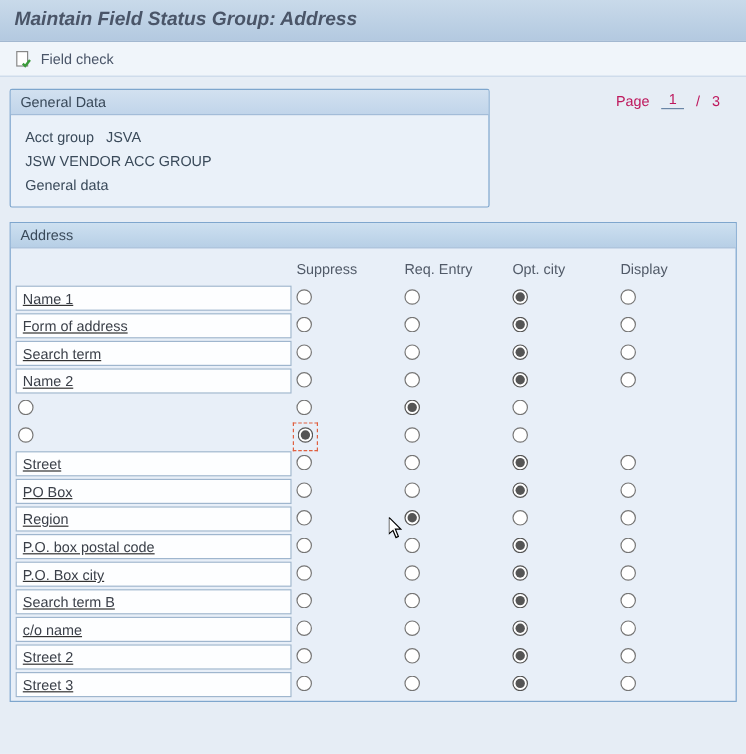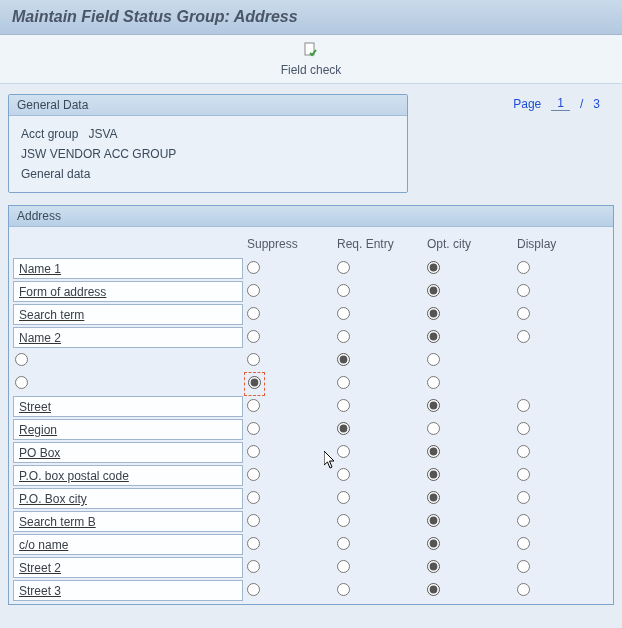--- a/index.html
+++ b/index.html
@@ -27,21 +27,20 @@
       font-weight: bold;
       color: #4a5568;
     }
     .toolbar {
       background: #f0f5fa;
       border-bottom: 1px solid #c8d6e8;
       padding: 6px 12px;
       display: flex;
       align-items: center;
       gap: 6px;
-      flex-direction: column;
     }
     .toolbar-icon {
       width: 16px;
       height: 16px;
       display: inline-flex;
       align-items: center;
       justify-content: center;
     }
     .toolbar-label {
       font-size: 12px;
@@ -76,21 +75,21 @@
       color: #3a4a5a;
     }
     .pager {
       position: absolute;
       right: 22px;
       top: 12px;
       display: flex;
       align-items: center;
       gap: 10px;
       font-size: 12px;
-      color: #1d4ed8;
+      color: #be185d;
     }
     .pager-cur {
       border-bottom: 1px solid #6a86a6;
       padding: 0 6px;
       min-width: 18px;
       text-align: right;
     }
     .address-section {
       border: 1px solid #7ea6cd;
       background: #e8eff8;
@@ -326,47 +325,47 @@
               <span><input type="radio" name="row6" style=""></span>
             </div>
             <div class="radio-cell">
               <span><input type="radio" name="row6" checked="" style=""></span>
             </div>
             <div class="radio-cell">
               <span><input type="radio" name="row6" style=""></span>
             </div>
           </div>
           <div class="field-row">
+            <div class="field-label">PO Box</div>
+            <div class="radio-cell">
+              <span><input type="radio" name="row9" style=""></span>
+            </div>
+            <div class="radio-cell">
+              <span><input type="radio" name="row9" style=""></span>
+            </div>
+            <div class="radio-cell">
+              <span><input type="radio" name="row9" checked="" style=""></span>
+            </div>
+            <div class="radio-cell">
+              <span><input type="radio" name="row9" style=""></span>
+            </div>
+          </div>
+          <div class="field-row">
             <div class="field-label">Region</div>
             <div class="radio-cell">
               <span><input type="radio" name="row8" style=""></span>
             </div>
             <div class="radio-cell">
               <span><input type="radio" name="row8" checked="" style=""></span>
             </div>
             <div class="radio-cell">
               <span><input type="radio" name="row8" style=""></span>
             </div>
             <div class="radio-cell">
               <span><input type="radio" name="row8" style=""></span>
-            </div>
-          </div>
-          <div class="field-row">
-            <div class="field-label">PO Box</div>
-            <div class="radio-cell">
-              <span><input type="radio" name="row9" style=""></span>
-            </div>
-            <div class="radio-cell">
-              <span><input type="radio" name="row9" style=""></span>
-            </div>
-            <div class="radio-cell">
-              <span><input type="radio" name="row9" checked="" style=""></span>
-            </div>
-            <div class="radio-cell">
-              <span><input type="radio" name="row9" style=""></span>
             </div>
           </div>
           <div class="field-row">
             <div class="field-label">P.O. box postal code</div>
             <div class="radio-cell">
               <span><input type="radio" name="row10" style=""></span>
             </div>
             <div class="radio-cell">
               <span><input type="radio" name="row10" style=""></span>
             </div>

